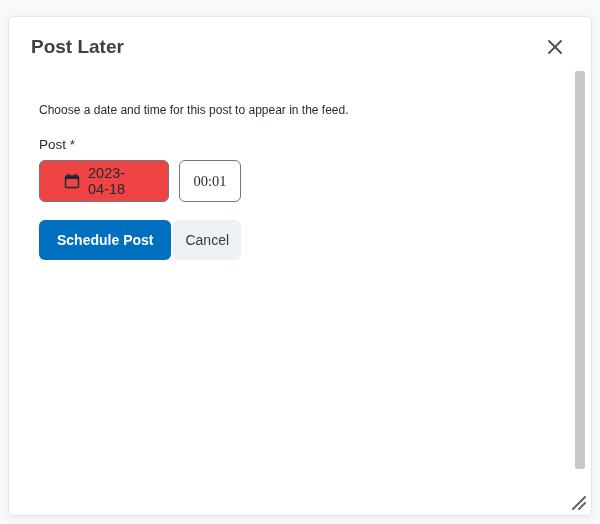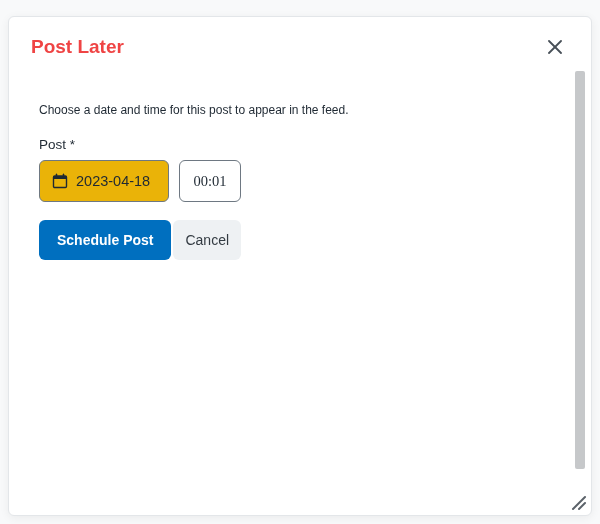--- a/index.html
+++ b/index.html
@@ -30,21 +30,21 @@
     }
     .modal-header {
       display: flex;
       align-items: center;
       justify-content: space-between;
       padding: 16px 22px 6px 22px;
     }
     .modal-title {
       font-size: 19px;
       font-weight: 700;
-      color: #ef4444;
+      color: #404040;
     }
     .close-btn {
       width: 28px;
       height: 28px;
       display: flex;
       align-items: center;
       justify-content: center;
       background: transparent;
       border: none;
       cursor: pointer;
@@ -91,24 +91,24 @@
       display: flex;
       gap: 10px;
       margin-bottom: 18px;
     }
     .date-input {
       display: flex;
       align-items: center;
       gap: 8px;
       border: 1px solid #6e7882;
       border-radius: 6px;
-      padding: 8px 12px;
+      padding: 8px 24px;
       height: 42px;
       width: 130px;
-      background: #eab308;
+      background: #ef4444;
     }
     .date-input .cal-icon {
       width: 16px; height: 16px;
       color: #1f2933;
       flex-shrink: 0;
     }
     .date-input .value {
       font-size: 14.5px;
       color: #1f2933;
     }

